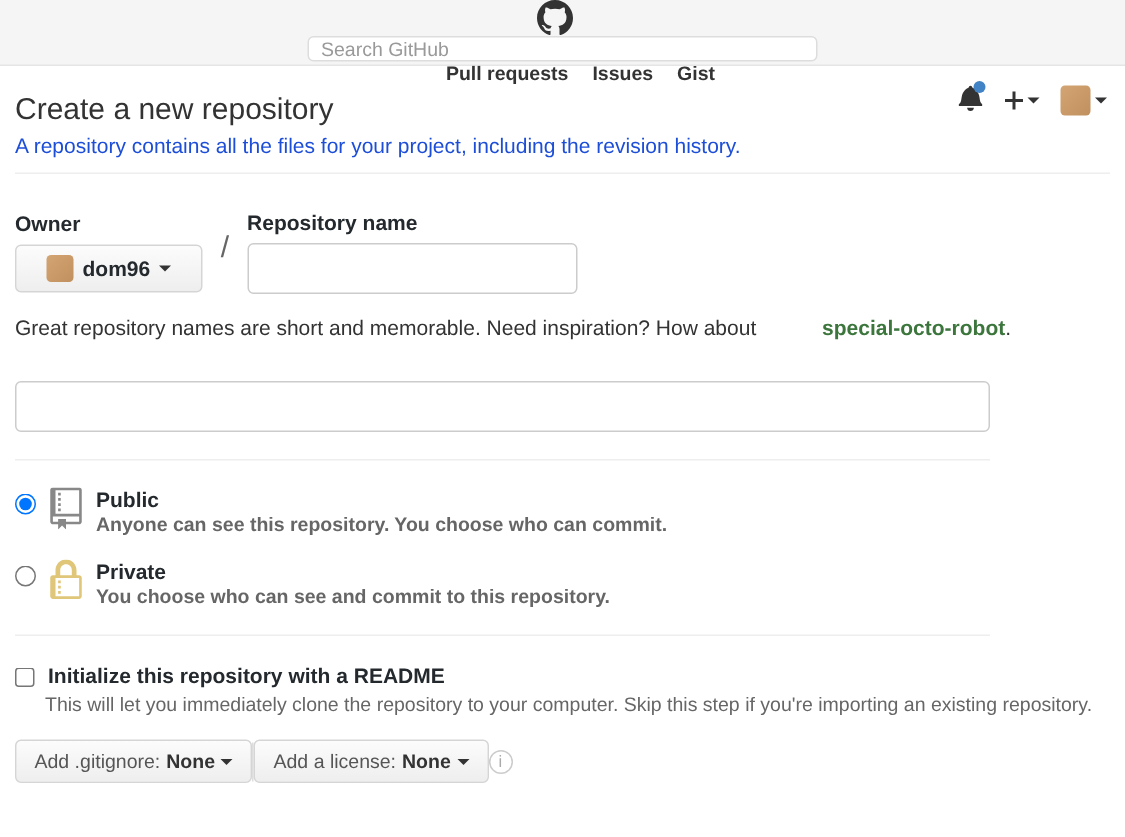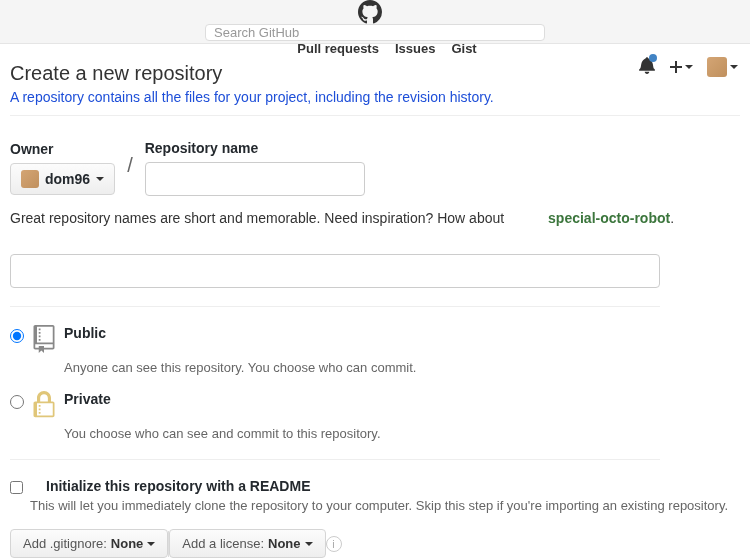--- a/index.html
+++ b/index.html
@@ -94,21 +94,21 @@
     }
     .hr { border: none; border-top: 1px solid #eee; margin: 8px 0 24px; }
     .row1 { display: flex; align-items: center; gap: 10px; margin-bottom: 14px; }
     .field-label { font-weight: 600; font-size: 14px; margin-bottom: 6px; display: block; }
     .owner-select {
       display: inline-flex;
       align-items: center;
       gap: 6px;
       border: 1px solid #d5d5d5;
       border-radius: 4px;
-      padding: 6px 10px;
+      padding: 6px 20px;
       background: linear-gradient(#fcfcfc, #eee);
       cursor: pointer;
       font-size: 14px;
       font-weight: 600;
     }
     .owner-avatar {
       width: 18px; height: 18px; border-radius: 3px;
       background: linear-gradient(135deg, #d4a574, #c0905e);
     }
     .slash { font-size: 20px; color: #666; padding: 0 2px 6px; }
@@ -138,25 +138,25 @@
       align-items: flex-start;
       gap: 8px;
       margin-bottom: 16px;
     }
     .visibility-row input[type=radio] { margin-top: 4px; width: 14px; height: 14px; }
     .repo-icon {
       width: 24px; height: 28px;
       flex-shrink: 0;
     }
     .vis-text strong { font-size: 14px; }
-    .vis-text div { font-size: 13px; color: #666; margin-top: 19px; }
+    .vis-text div { font-size: 13px; color: #666; margin-top: 1px; font-weight: bold; }
     .checkbox-row {
       display: flex;
       align-items: flex-start;
-      gap: 23px;
+      gap: 9px;
       margin-bottom: 4px;
     }
     .checkbox-row input { margin-top: 3px; }
     .checkbox-text strong { font-size: 14px; }
     .checkbox-subtext { font-size: 13px; color: #666; margin-left: 20px; margin-bottom: 16px; }
     .select-row { display: flex; align-items: center; margin-bottom: 16px; }
     .select-btn {
       display: inline-flex;
       align-items: center;
       gap: 4px;

